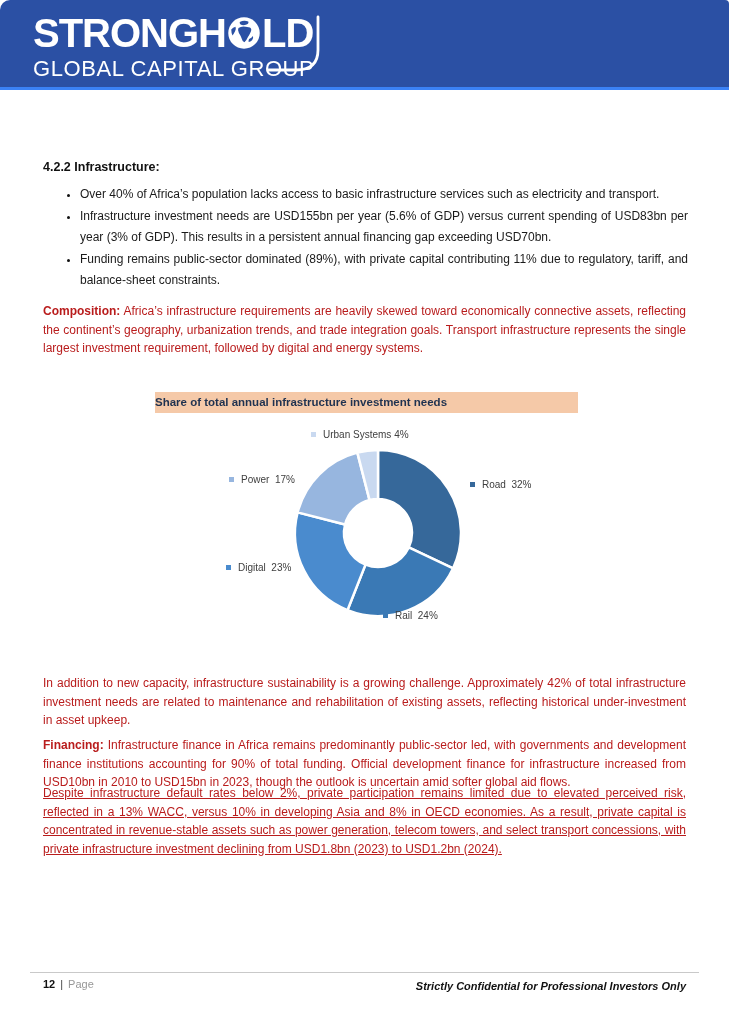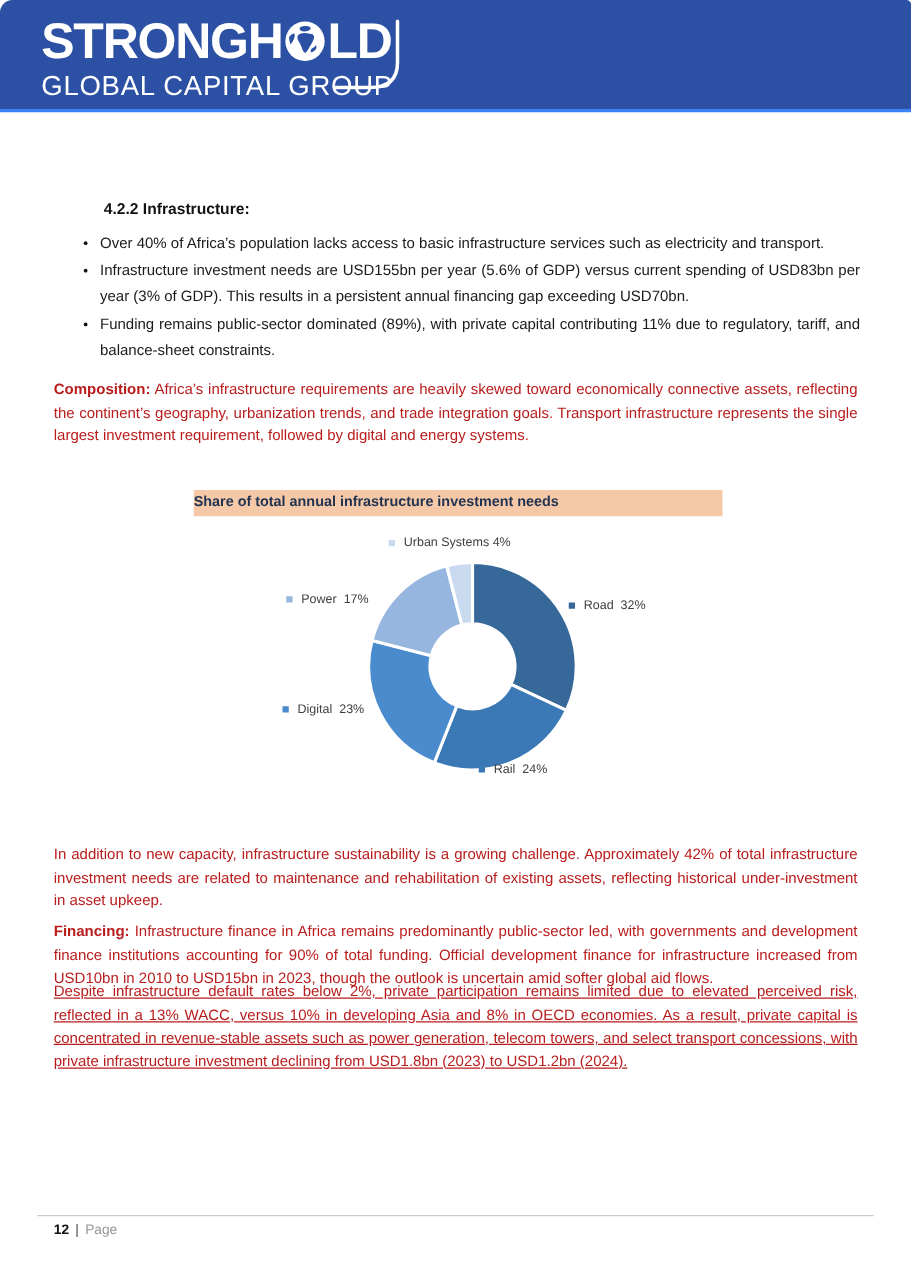--- a/index.html
+++ b/index.html
@@ -12,21 +12,21 @@
             border-bottom:3px solid #3b82f6; border-radius:10px 4px 0 0; }
   .logo { position:absolute; left:33px; top:13px; color:#ffffff; }
   .logo-row1 { display:inline-flex; align-items:center; font-size:40px; font-weight:700;
                letter-spacing:-1px; line-height:1; }
   .globe { width:34px; height:34px; margin:0 1px; flex:none; }
   .globe svg { width:34px; height:34px; display:block; }
   .logo-row2 { font-size:22px; font-weight:400; letter-spacing:0.6px; margin-top:5px; line-height:1; }
   .bracket { position:absolute; left:0; top:0; width:729px; height:90px; pointer-events:none; }
 
   
-  .sec { position:absolute; left:43px; top:160px; font-size:12.5px; font-weight:700; color:#111111;margin-left:40px; }
+  .sec { position:absolute; left:43px; top:160px; font-size:12.5px; font-weight:700; color:#111111; }
   .bullets { position:absolute; left:43px; top:184px; width:645px; padding-left:37px;
              font-size:12px; line-height:21.5px; color:#1a1a1a; text-align:justify; }
   .bullets li::marker { color:#111111; font-size:11px; }
   .para { position:absolute; left:43px; width:643px; font-size:12px; line-height:18.5px;
           color:#b91c1c; text-align:justify; }
   .pos-comp { top:302px; }
   .pos-sus  { top:674px; }
   .pos-fin  { top:736px; }
   .pos-risk { top:784px;text-decoration:underline; }
   .para b { font-weight:700; }
@@ -90,31 +90,32 @@
   <div class="chart-title" style="background: rgb(245, 201, 168); color: rgb(31, 50, 80);">Share of total annual infrastructure investment needs</div>
 
   <div class="chart" id="chart">
       <svg viewBox="0 0 729 250" width="729" height="250">
         <path d="M 378.00 35.00 A 83 83 0 0 1 453.10 153.34 L 408.76 132.48 A 34 34 0 0 0 378.00 84.00 Z" fill="#36689A" stroke="#ffffff" stroke-width="2.5" stroke-linejoin="round"></path>
         <path d="M 453.10 153.34 A 83 83 0 0 1 347.45 195.17 L 365.48 149.61 A 34 34 0 0 0 408.76 132.48 Z" fill="#3A79B5" stroke="#ffffff" stroke-width="2.5" stroke-linejoin="round"></path>
         <path d="M 347.45 195.17 A 83 83 0 0 1 297.61 97.36 L 345.07 109.54 A 34 34 0 0 0 365.48 149.61 Z" fill="#4A8BCE" stroke="#ffffff" stroke-width="2.5" stroke-linejoin="round"></path>
         <path d="M 297.61 97.36 A 83 83 0 0 1 357.36 37.61 L 369.54 85.07 A 34 34 0 0 0 345.07 109.54 Z" fill="#97B6DF" stroke="#ffffff" stroke-width="2.5" stroke-linejoin="round"></path>
         <path d="M 357.36 37.61 A 83 83 0 0 1 378.00 35.00 L 378.00 84.00 A 34 34 0 0 0 369.54 85.07 Z" fill="#C9D9F0" stroke="#ffffff" stroke-width="2.5" stroke-linejoin="round"></path>
       </svg>
-      <div class="pie-label" style="left: 455px; top: 63px;"><span class="pie-marker" style="background: rgb(54, 104, 154);"></span><span class="pie-text">Road  32%</span></div>
+      <div class="pie-label" style="left: 470px; top: 63px;"><span class="pie-marker" style="background: rgb(54, 104, 154);"></span><span class="pie-text">Road  32%</span></div>
       <div class="pie-label" style="left: 383px; top: 194px;"><span class="pie-marker" style="background: rgb(58, 121, 181);"></span><span class="pie-text">Rail  24%</span></div>
       <div class="pie-label" style="left: 226px; top: 146px; align-items: center;"><span class="pie-marker" style="background: rgb(74, 139, 206);"></span><span class="pie-text">Digital  23%</span></div>
       <div class="pie-label" style="left: 229px; top: 58px;"><span class="pie-marker" style="background: rgb(151, 182, 223);"></span><span class="pie-text">Power  17%</span></div>
       <div class="pie-label" style="left: 311px; top: 13px;"><span class="pie-marker" style="background: rgb(201, 217, 240);"></span><span class="pie-text">Urban Systems 4%</span></div>
     </div>
 
   <p class="para pos-sus">In addition to new capacity, infrastructure sustainability is a growing challenge. Approximately 42% of total infrastructure investment needs are related to maintenance and rehabilitation of existing assets, reflecting historical under-investment in asset upkeep.</p>
 
   <p class="para pos-fin"><b>Financing:</b> <span>Infrastructure finance in Africa remains predominantly public-sector led, with governments and development finance institutions accounting for 90% of total funding. Official development finance for infrastructure increased from USD10bn in 2010 to USD15bn in 2023, though the outlook is uncertain amid softer global aid flows.</span></p>
 
   <p class="para pos-risk">Despite infrastructure default rates below 2%, private participation remains limited due to elevated perceived risk, reflected in a 13% WACC, versus 10% in developing Asia and 8% in OECD economies. As a result, private capital is concentrated in revenue-stable assets such as power generation, telecom towers, and select transport concessions, with private infrastructure investment declining from USD1.8bn (2023) to USD1.2bn (2024).</p>
 
   <div class="footer-line"></div>
   <div class="footer-left">
     <b>12</b><span class="pipe">|</span><span class="pg">Page</span>
   </div>
+  <div class="footer-right">Strictly Confidential for Professional Investors Only</div>
 
 </div>
 
 </body></html>

